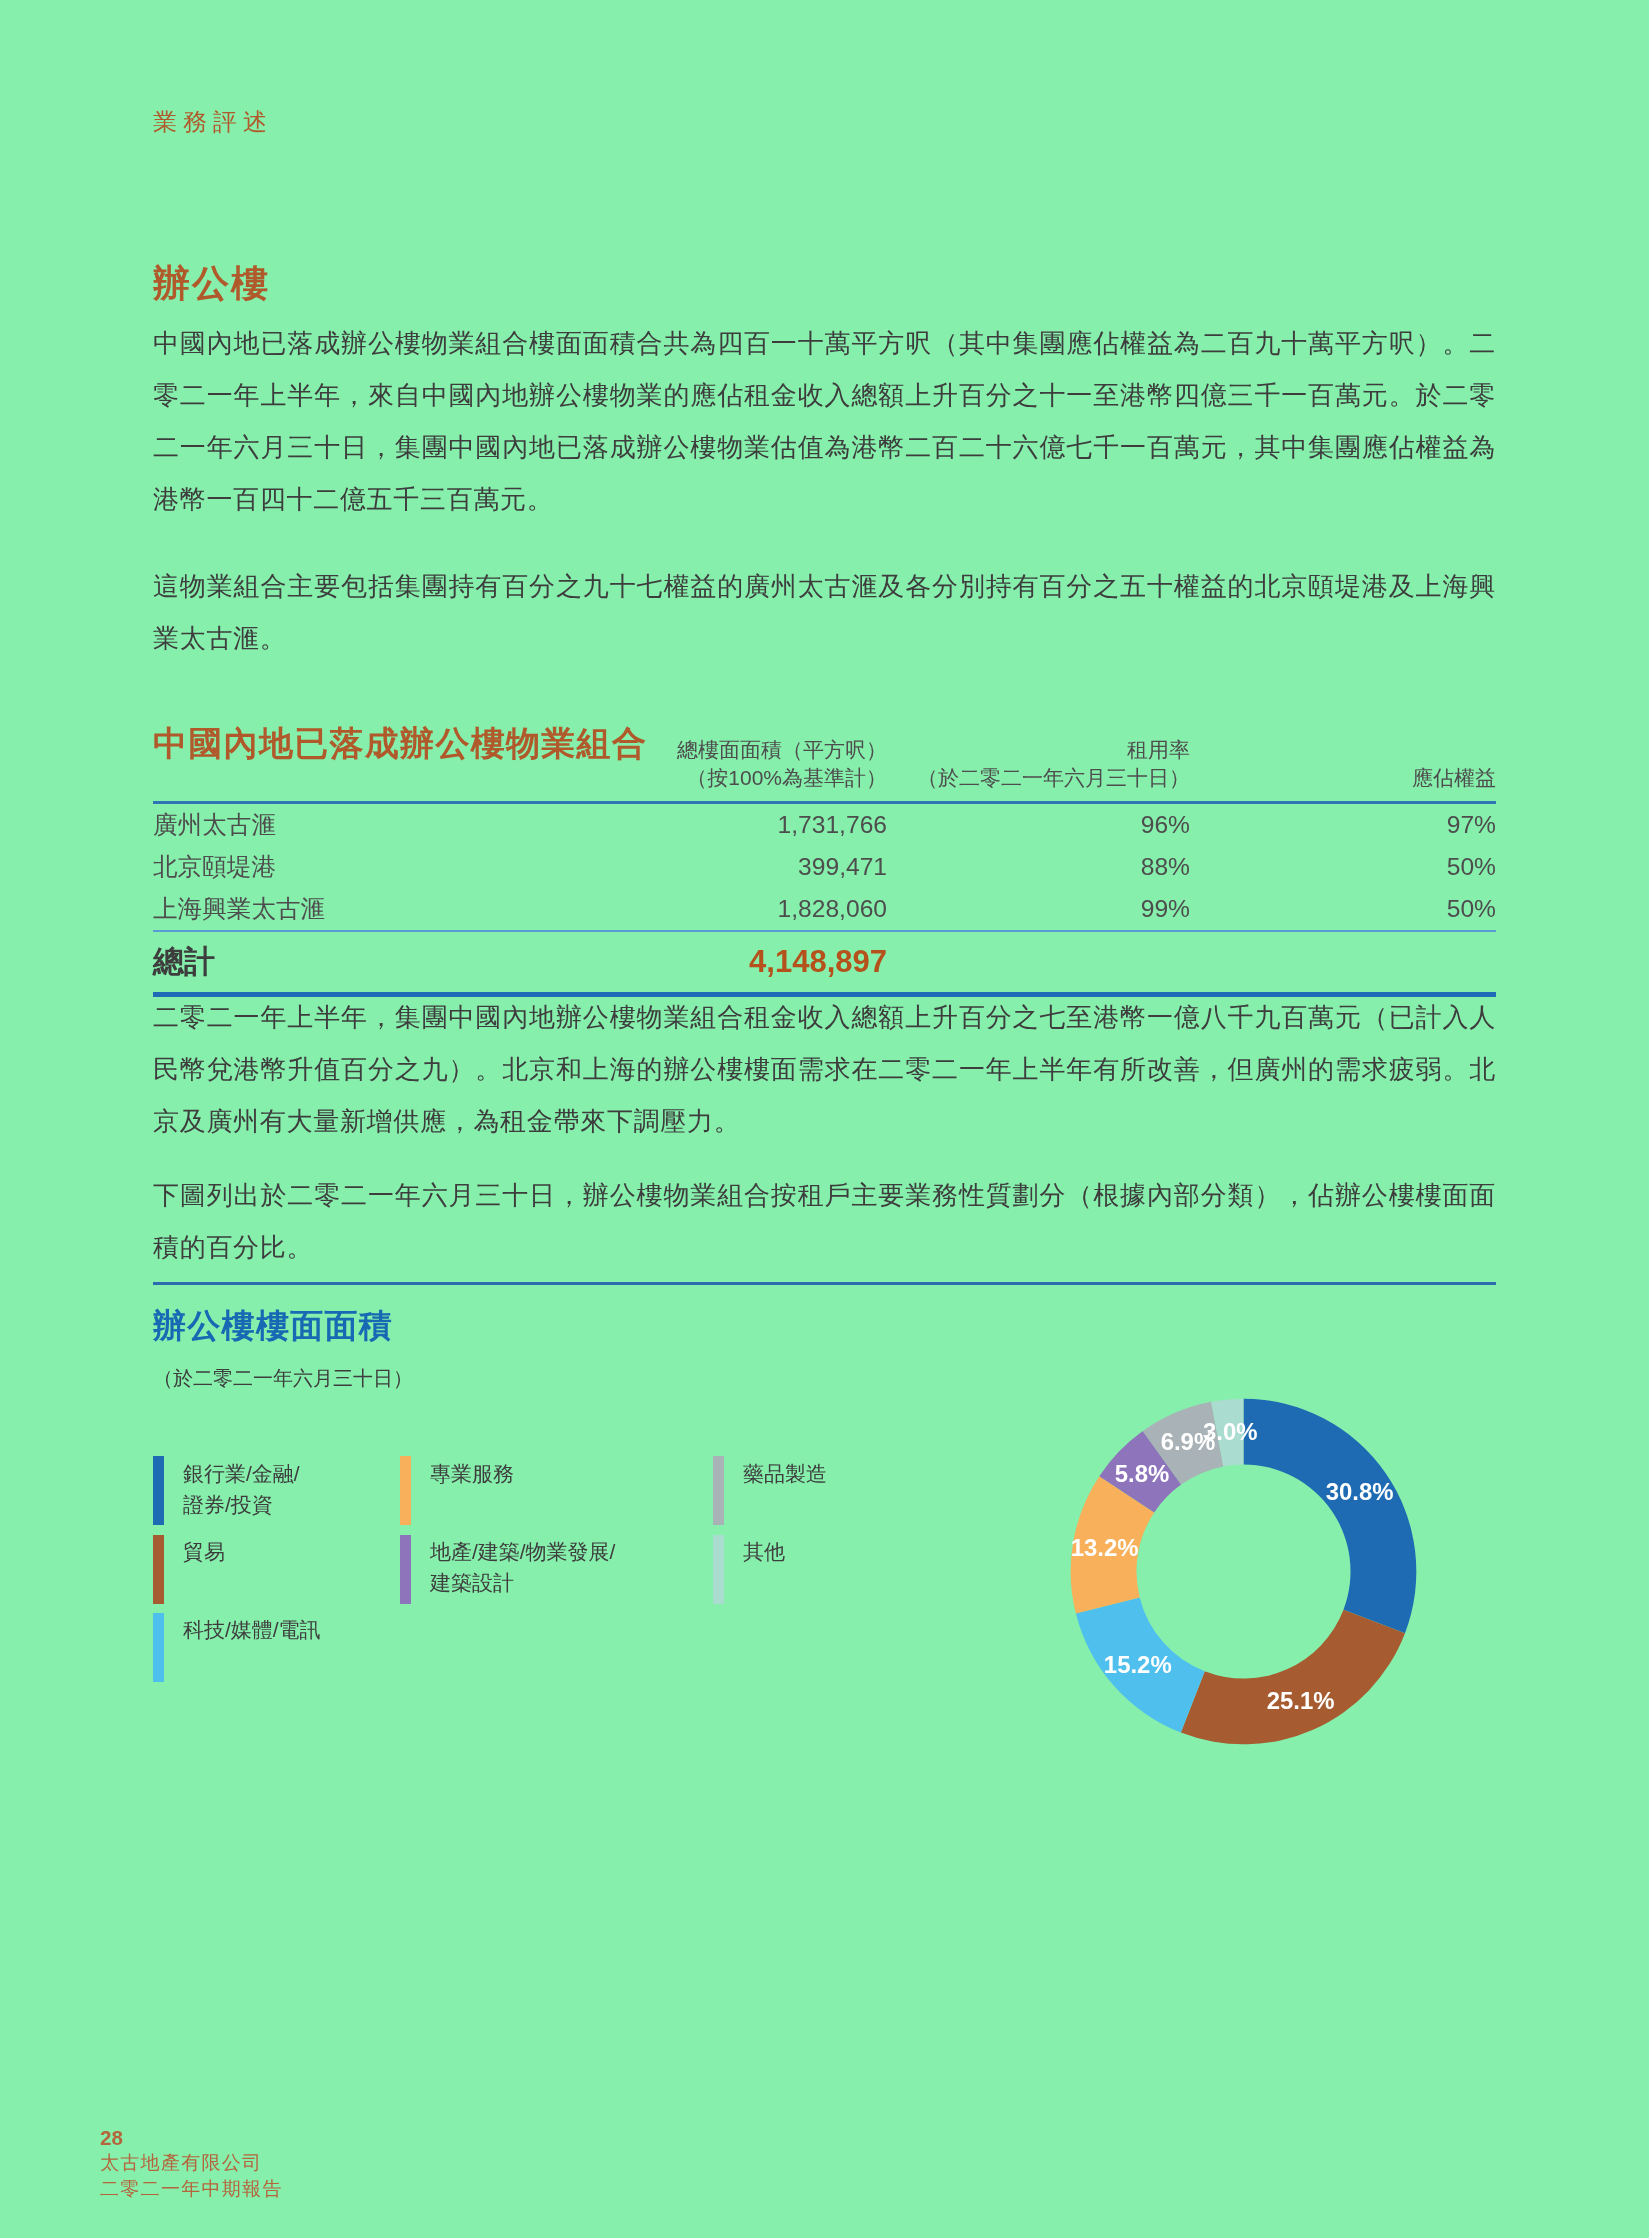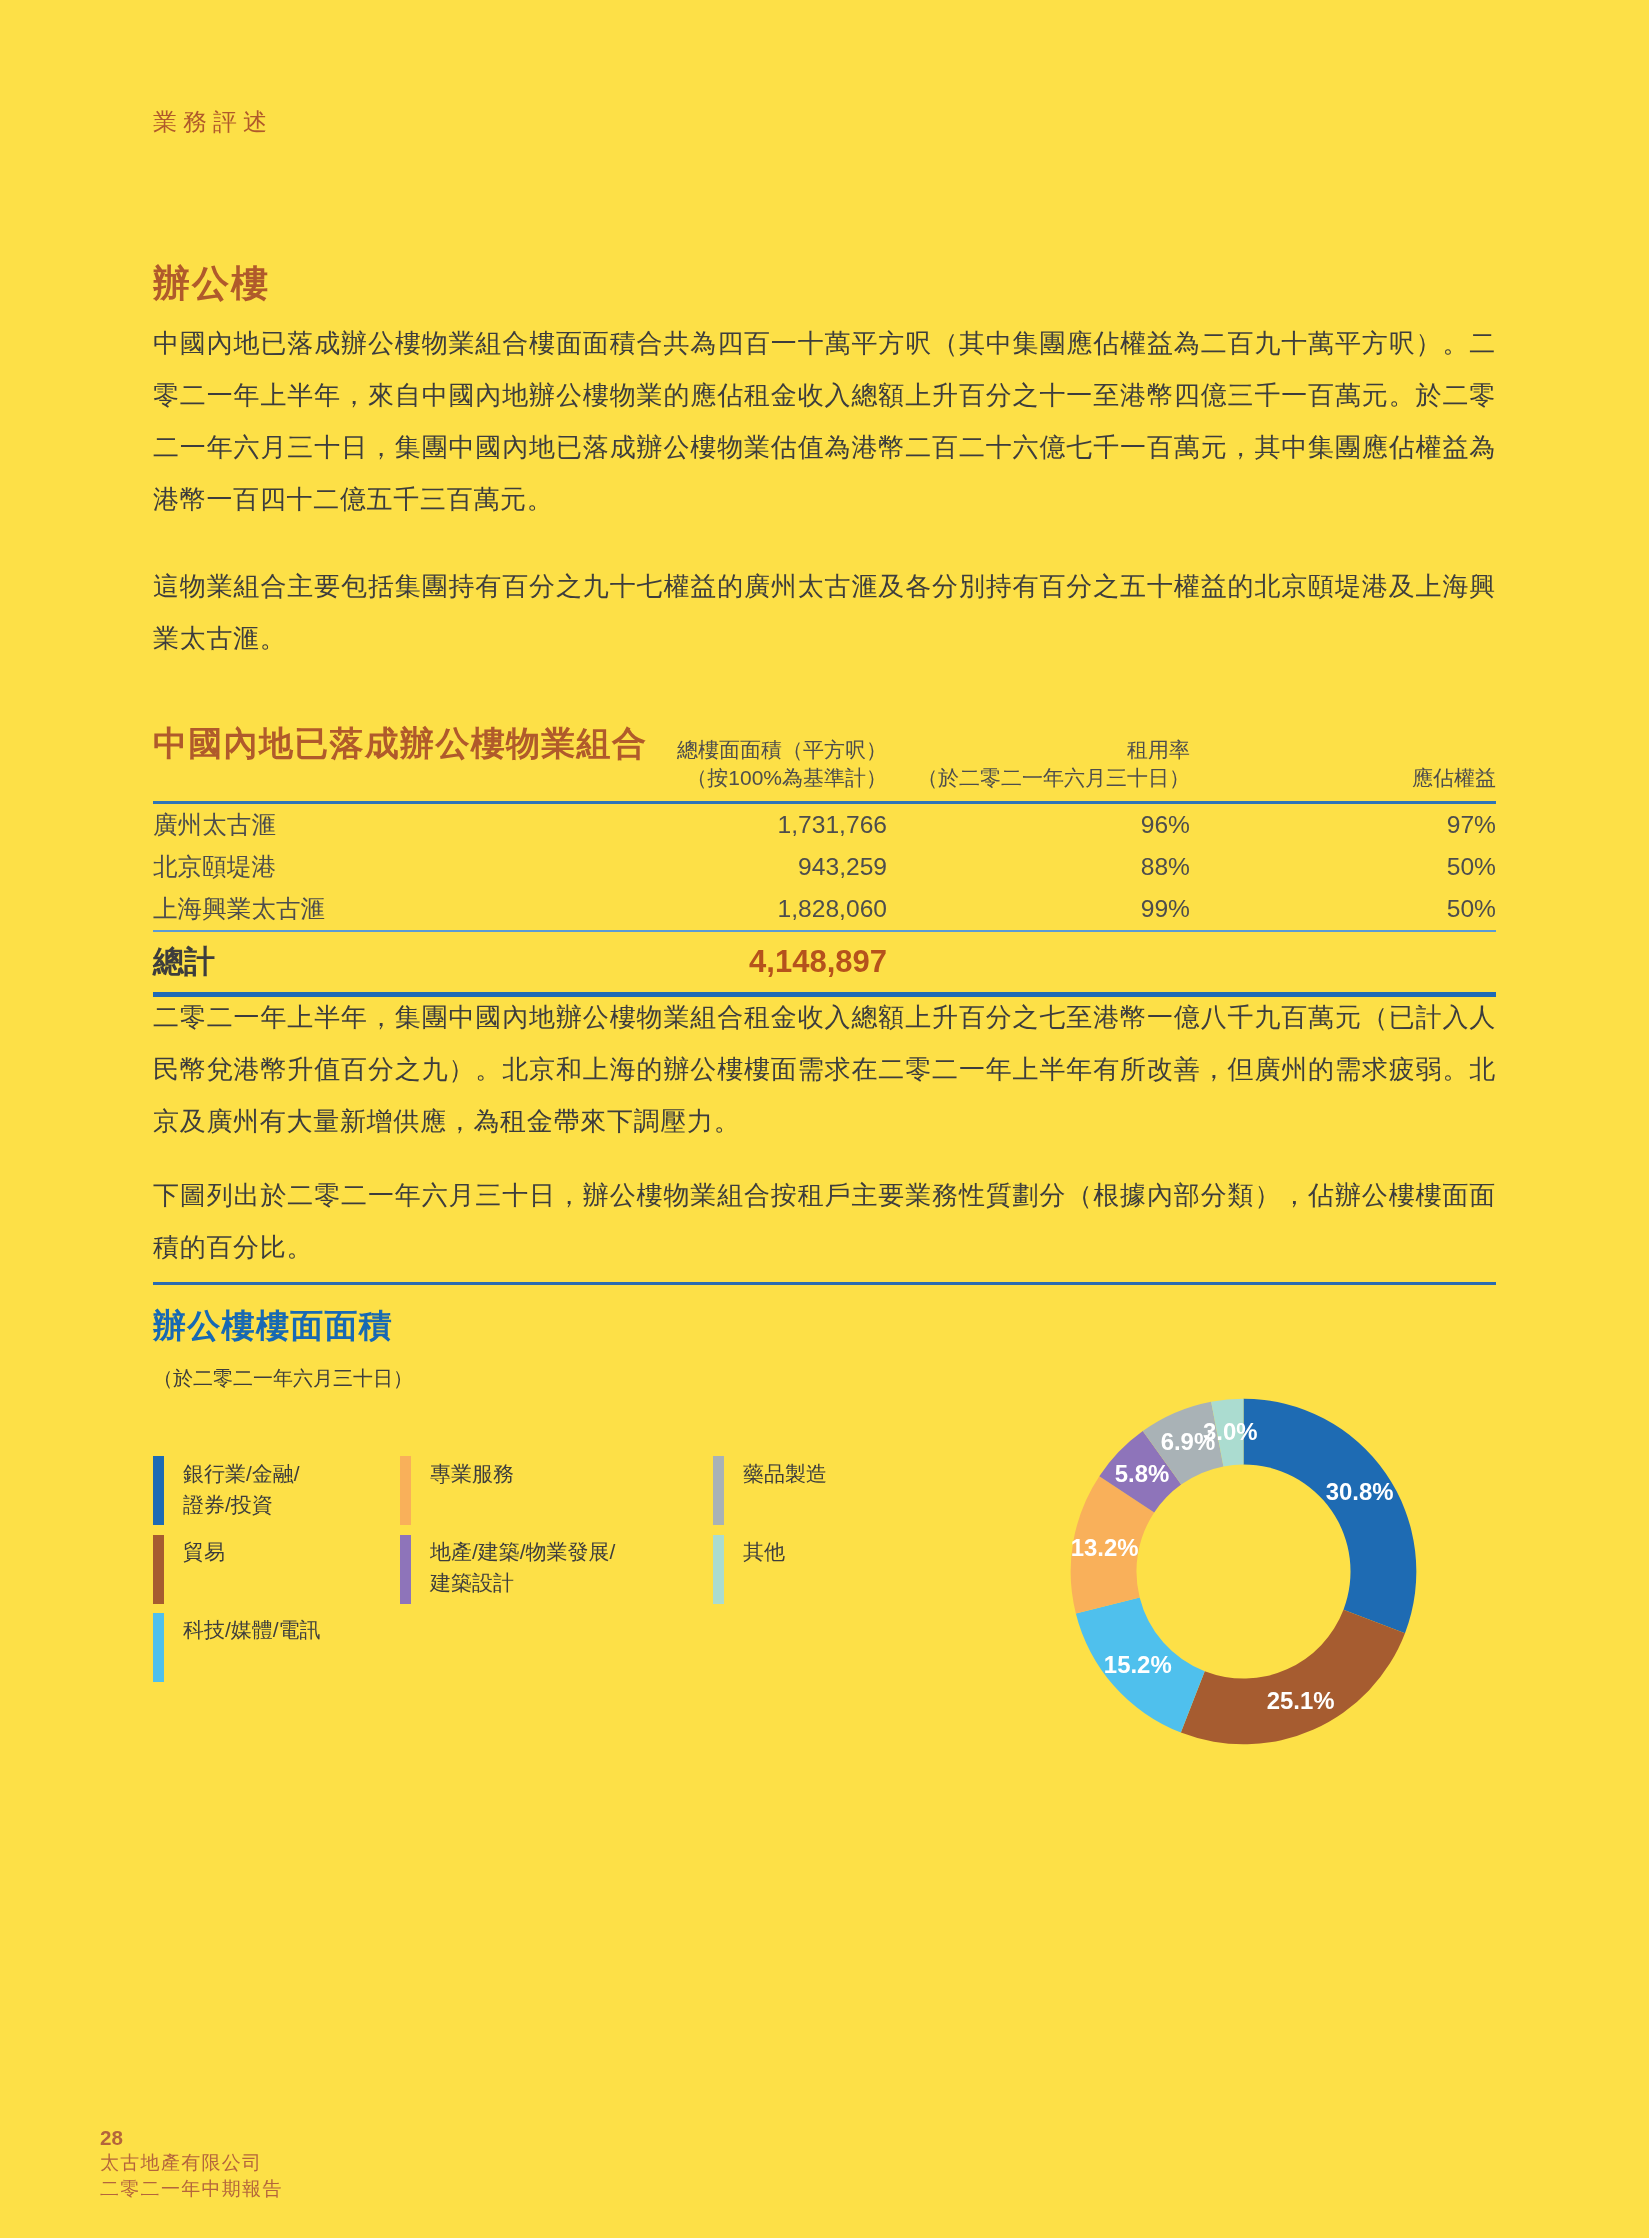--- a/index.html
+++ b/index.html
@@ -1,17 +1,17 @@
 <!DOCTYPE html>
 <html style="font-size:10.6px"><head>
 <meta charset="utf-8">
 <style>
   html,body{margin:0;padding:0;background:#ffffff;}
   .page{
-    position:relative;width:1649px;height:2239px;background:#fde047;overflow:hidden;
+    position:relative;width:1649px;height:2239px;background:#86efac;overflow:hidden;
     font-family:"Liberation Sans","DejaVu Sans",sans-serif;color:#3d3d3d;
   }
   .abs{position:absolute;}
   .content-x{left:153px;width:1343px;}
 
   .kicker{top:106px;font-size:24px;letter-spacing:6px;color:#b05a2b;font-weight:500;}
   .h1{top:259px;font-size:37px;font-weight:bold;color:#b05a2b;letter-spacing:2px;}
 
   .para{font-size:26px;line-height:52px;text-align:justify;color:#3d3d3d;letter-spacing:0.7px;}
   .p1{top:317px;}
@@ -89,21 +89,21 @@
     <div class="rule-thin"></div>
 
     <div class="tbl-row">
       <div>廣州太古滙</div>
       <div class="num">1,731,766</div>
       <div class="num">96%</div>
       <div class="num">97%</div>
     </div>
     <div class="tbl-row">
       <div>北京頤堤港</div>
-      <div class="num">943,259</div>
+      <div class="num">399,471</div>
       <div class="num">88%</div>
       <div class="num">50%</div>
     </div>
     <div class="tbl-row">
       <div>上海興業太古滙</div>
       <div class="num">1,828,060</div>
       <div class="num">99%</div>
       <div class="num">50%</div>
     </div>
 

